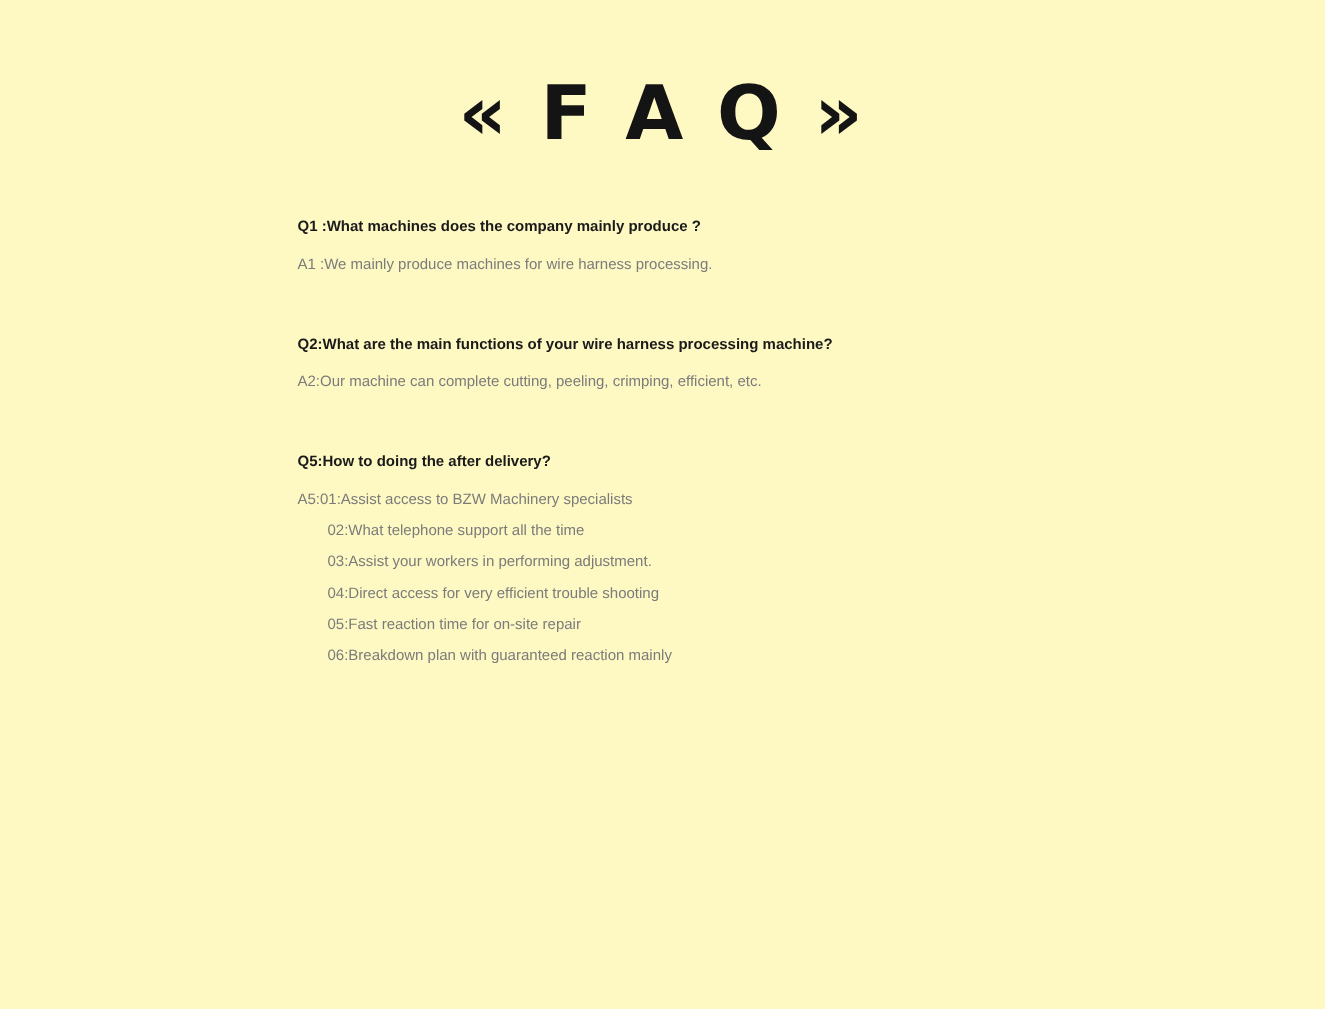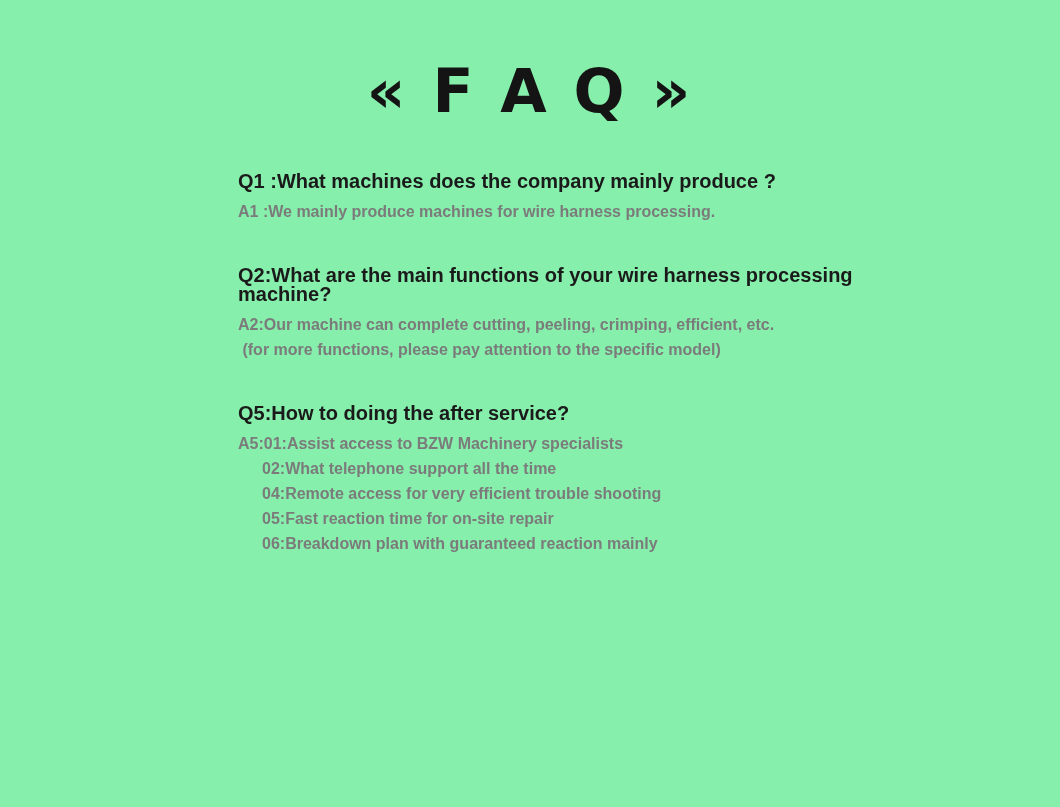--- a/index.html
+++ b/index.html
@@ -6,21 +6,21 @@
   html, body {
     width: 1060px;
     height: 807px;
     background: #ffffff;
     font-family: "Liberation Sans", sans-serif;
     overflow: hidden;
   }
   .page {
     width: 1060px;
     height: 807px;
-    background: #86efac;
+    background: #fef9c3;
     position: relative;
   }
   .faq-title {
     padding-top: 60px;
     text-align: center;
     font-family: "DejaVu Sans", "Liberation Sans", sans-serif;
     font-size: 60px;
     font-weight: bold;
     color: #141414;
     letter-spacing: 3px;
@@ -29,30 +29,30 @@
   }
   .faq-content {
     margin-top: 50px;
     margin-left: 238px;
     width: 700px;
   }
   .faq-section {
     margin-bottom: 42px;
   }
   .question {
-    font-size: 20px;
+    font-size: 12px;
     font-weight: bold;
     color: #1a1a1a;
     line-height: 19px;
     margin-bottom: 8px;
     white-space: pre-wrap;
   }
   .answer-line {
-    font-size: 16px;
-    font-weight: bold;
+    font-size: 12px;
+    font-weight: normal;
     color: #7b7b7b;
     line-height: 25px;
     white-space: pre-wrap;
   }
   .answer-line.indent {
     padding-left: 24px;
   }
 </style>
 </head>
 <body>
@@ -64,28 +64,28 @@
   <div class="faq-content">
 
     <div class="faq-section">
       <div class="question">Q1 :What machines does the company mainly produce ?</div>
       <div class="answer-line">A1 :We mainly produce machines for wire harness processing.</div>
     </div>
 
     <div class="faq-section">
       <div class="question">Q2:What are the main functions of your wire harness processing machine?</div>
       <div class="answer-line">A2:Our machine can complete cutting, peeling, crimping, efficient, etc.</div>
-      <div class="answer-line"> (for more functions, please pay attention to the specific model)</div>
     </div>
 
 
 
     <div class="faq-section">
-      <div class="question">Q5:How to doing the after service?</div>
+      <div class="question">Q5:How to doing the after delivery?</div>
       <div class="answer-line">A5:01:Assist access to BZW Machinery specialists</div>
       <div class="answer-line indent">02:What telephone support all the time</div>
-      <div class="answer-line indent">04:Remote access for very efficient trouble shooting</div>
+      <div class="answer-line indent">03:Assist your workers in performing adjustment.</div>
+      <div class="answer-line indent">04:Direct access for very efficient trouble shooting</div>
       <div class="answer-line indent">05:Fast reaction time for on-site repair</div>
       <div class="answer-line indent">06:Breakdown plan with guaranteed reaction mainly</div>
     </div>
 
   </div>
 </div>
 
 </body></html>

